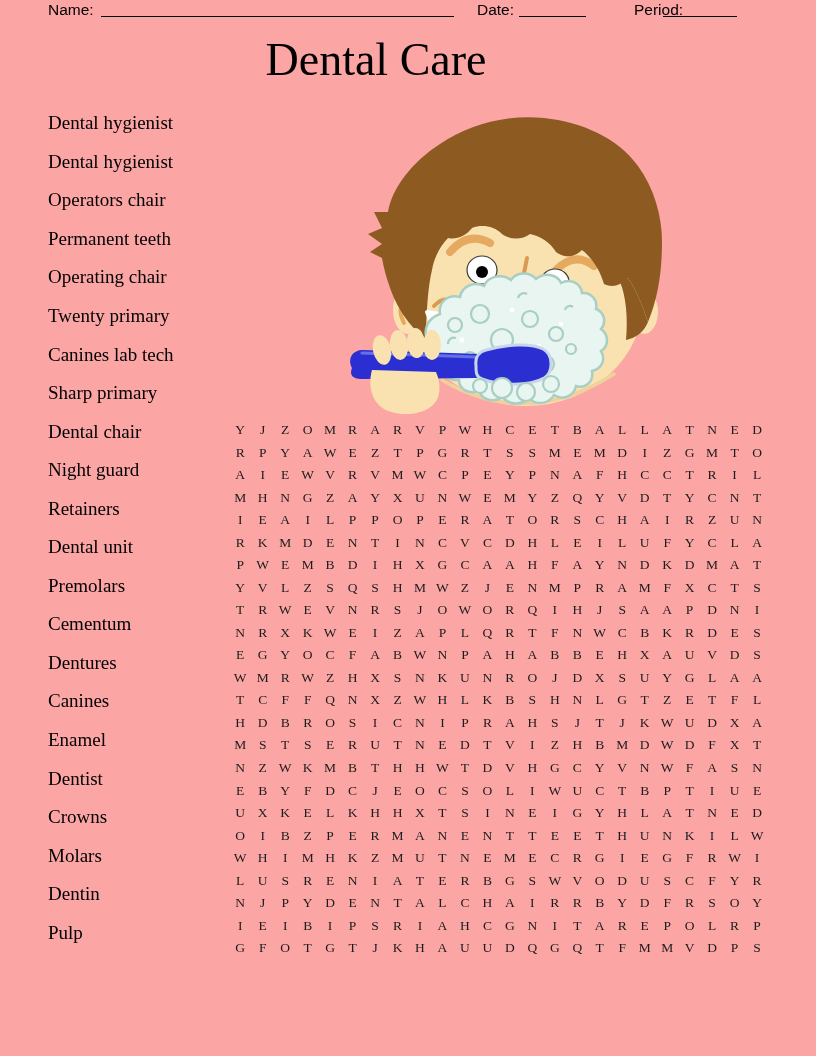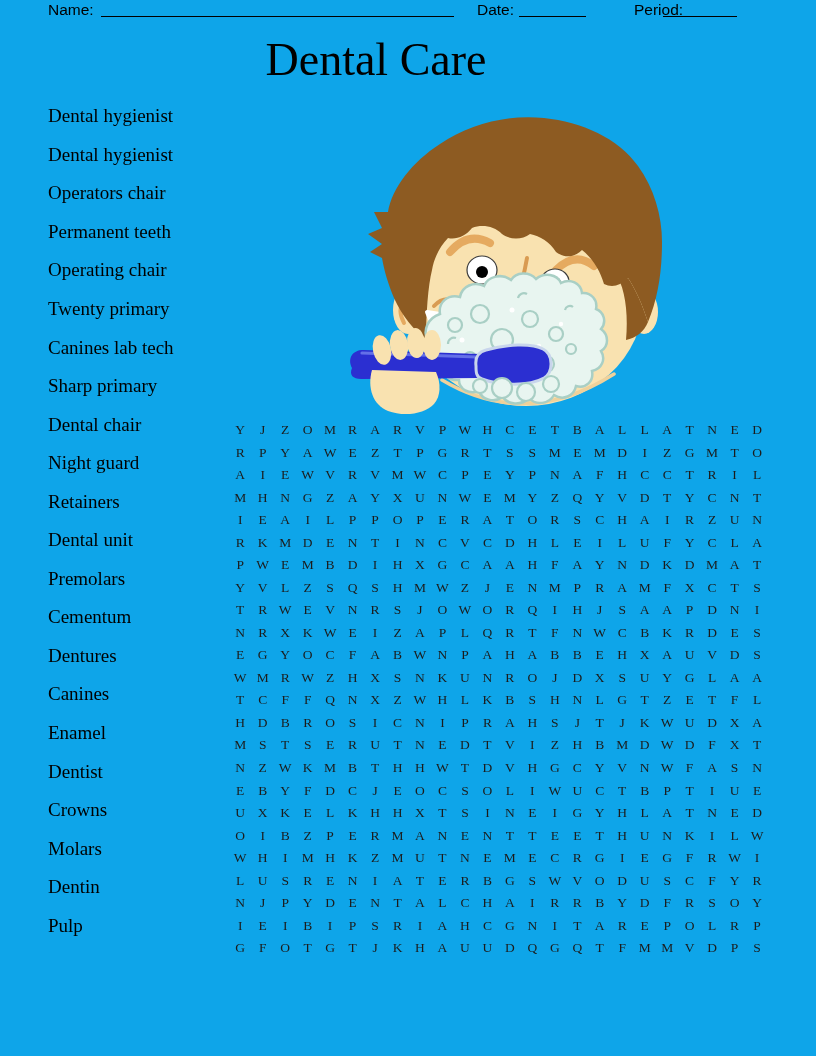--- a/index.html
+++ b/index.html
@@ -3,36 +3,36 @@
 <meta charset="utf-8">
 <style>
   :root{
     --hair:#8D5B22; --skin:#F9E2B0; --skin-shadow:#E5AA60; --outline-tan:#D99B52;
     --chin-line:#EFD19B; --foam:#E8F5F0; --foam-outline:#A9CFC5;
     --toothbrush:#2B2FD1; --toothbrush-highlight:#6470E8; --brush-head-outline:#C8D5EC;
     --eye-white:#FFFFFF; --pupil:#000000; --teeth:#FFFFFF;
   }
   html,body{margin:0;padding:0;}
   body{width:816px;height:1056px;background:#ffffff;position:relative;overflow:hidden;}
-  .page{position:absolute;left:0;top:0;width:816px;height:1056px;background:#0ea5e9;}
+  .page{position:absolute;left:0;top:0;width:816px;height:1056px;background:#fca5a5;}
 
   
   .h-label{position:absolute;top:1px;font-family:"Liberation Sans",sans-serif;
            font-size:15.5px;line-height:17px;color:#000;white-space:nowrap;}
   .h-line{position:absolute;top:15px;border-bottom:1.6px solid #000;height:1px;}
   .lbl-name{left:48px;}   .line-name{left:101px;width:353px;}
   .lbl-date{left:477px;}  .line-date{left:519px;width:67px;}
   .lbl-period{left:634px;}.line-period{left:663px;width:74px;}
 
   
   .title{position:absolute;left:0;top:34px;width:752px;text-align:center;
          font-family:"Liberation Serif",serif;font-size:46px;line-height:52px;color:#000;}
 
   
-  #word-list{position:absolute;left:48px;top:97px;margin:0;padding:0;list-style:none;
+  #word-list{position:absolute;left:48px;top:104px;margin:0;padding:0;list-style:none;
              font-family:"Liberation Serif",serif;font-size:19px;color:#000;}
   #word-list li{height:38.56px;display:flex;align-items:center;white-space:nowrap;}
 
   
   #grid{position:absolute;left:229px;top:419px;display:grid;
         grid-template-columns:repeat(24,22.48px);grid-auto-rows:22.52px;
         font-family:"Liberation Serif",serif;font-size:13.5px;color:#1c1c1c;}
   #grid .cell{display:flex;align-items:center;justify-content:center;}
 
   

